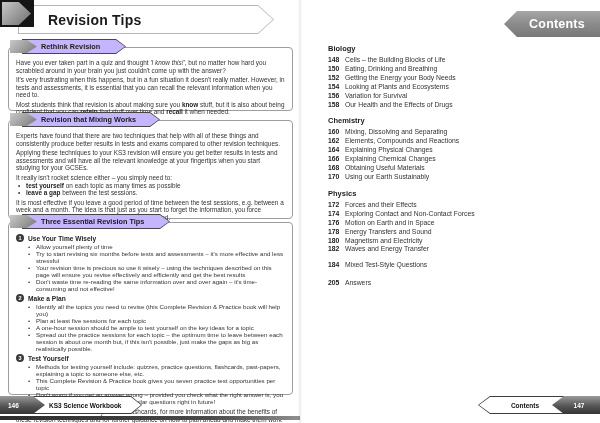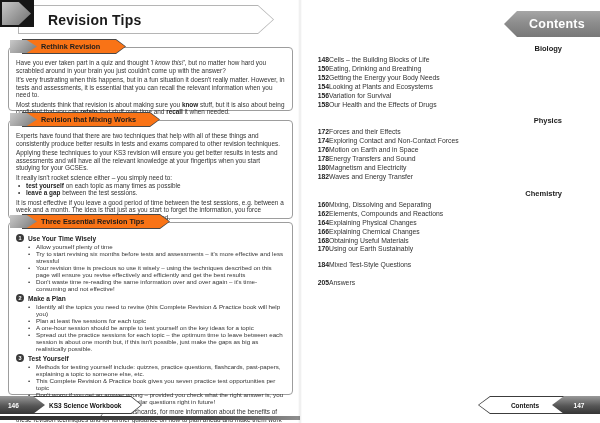--- a/index.html
+++ b/index.html
@@ -34,21 +34,21 @@
         clip-path:polygon(13px 0,100% 0,100% 100%,13px 100%,0 50%);
         display:flex;align-items:center;justify-content:center;}
   .contents-banner span{color:#fff;font-weight:bold;font-size:12.5px;padding-left:10px;letter-spacing:.2px;}
 
   
   .sec-box{position:absolute;left:8px;width:285px;border:1px solid #9d9d9d;border-radius:4px;
            background:#fff;box-sizing:border-box;padding:11px 7px 4px 7px;}
   .sec-header{position:absolute;left:10px;height:15px;z-index:3;}
   .sec-header .hdr-rib{position:absolute;left:12px;top:0;height:15px;background:#474747;
         clip-path:polygon(0 0,calc(100% - 10px) 0,100% 50%,calc(100% - 10px) 100%,0 100%);}
-  .sec-header .hdr-in{position:absolute;inset:1px;background:#f97316;display:flex;align-items:center;
+  .sec-header .hdr-in{position:absolute;inset:1px;background:#c4b5fd;display:flex;align-items:center;
         clip-path:polygon(0 0,calc(100% - 9px) 0,100% 50%,calc(100% - 9px) 100%,0 100%);
         font-size:7.3px;font-weight:bold;color:#1c1c1c;padding:0 16px 0 18px;white-space:nowrap;}
   .sec-header .chev-sm{position:absolute;left:0;top:1px;width:27px;height:13px;z-index:4;
         background:linear-gradient(135deg,#c9c9c9,#777);
         clip-path:polygon(0 0,62% 0,100% 50%,62% 100%,0 100%);}
 
   .sec-box p{margin:0 0 2px 0;font-size:6.4px;line-height:7.5px;color:#333;}
   b{color:#1d1d1d;}
   .bullet-row{display:flex;font-size:6.4px;line-height:7.4px;color:#333;}
   .bullet-dot{width:8px;flex:0 0 8px;text-align:left;padding-left:2px;}
@@ -59,21 +59,21 @@
   #tips-box .bullet-row{font-size:6.2px;line-height:7px;margin-left:10px;}
   .tip{margin-bottom:2px;}
   .tip-head{display:flex;align-items:center;margin-bottom:1px;}
   .tip-num{width:8px;height:8px;border-radius:50%;background:#3a3a3a;color:#fff;
            font-size:5.5px;font-weight:bold;display:inline-flex;align-items:center;
            justify-content:center;margin-right:4px;flex:0 0 8px;}
   .tip-title{font-size:6.6px;color:#1d1d1d;}
   .outro{margin-top:3px !important;}
 
   
-  .toc{position:absolute;left:12px;top:44px;width:250px;text-align:right;}
+  .toc{position:absolute;left:28px;top:44px;width:250px;}
   .toc-heading{font-size:7.5px;font-weight:bold;color:#1c1c1c;height:9px;margin-bottom:3px;}
   .toc-section{margin-bottom:7px;}
   .toc-row{display:flex;line-height:8.9px;font-size:6.8px;color:#333;}
   .toc-page{width:17px;flex:0 0 17px;font-weight:bold;color:#1c1c1c;}
   .toc-extra{margin-top:6px;}
   .toc-extra .toc-row{margin-bottom:9px;}
 
   
   .footer{position:absolute;top:396px;height:18px;width:300px;}
   .foot-banner-r{left:30px;top:0;width:112px;height:18px;background:#3c3c3c;}
@@ -290,20 +290,56 @@
               </div>
 
               <div class="toc-row">
                 <span class="toc-page">158</span>
                 <span class="toc-title">Our Health and the Effects of Drugs</span>
               </div>
             </div>
         </div>
 
         <div class="toc-section">
+          <div class="toc-heading">Chemistry</div>
+          <div>
+
+              <div class="toc-row">
+                <span class="toc-page">160</span>
+                <span class="toc-title">Mixing, Dissolving and Separating</span>
+              </div>
+
+              <div class="toc-row">
+                <span class="toc-page">162</span>
+                <span class="toc-title">Elements, Compounds and Reactions</span>
+              </div>
+
+              <div class="toc-row">
+                <span class="toc-page">164</span>
+                <span class="toc-title">Explaining Physical Changes</span>
+              </div>
+
+              <div class="toc-row">
+                <span class="toc-page">166</span>
+                <span class="toc-title">Explaining Chemical Changes</span>
+              </div>
+
+              <div class="toc-row">
+                <span class="toc-page">168</span>
+                <span class="toc-title">Obtaining Useful Materials</span>
+              </div>
+
+              <div class="toc-row">
+                <span class="toc-page">170</span>
+                <span class="toc-title">Using our Earth Sustainably</span>
+              </div>
+            </div>
+        </div>
+
+        <div class="toc-section">
           <div class="toc-heading">Physics</div>
           <div>
 
               <div class="toc-row">
                 <span class="toc-page">172</span>
                 <span class="toc-title">Forces and their Effects</span>
               </div>
 
               <div class="toc-row">
                 <span class="toc-page">174</span>
@@ -321,56 +357,20 @@
               </div>
 
               <div class="toc-row">
                 <span class="toc-page">180</span>
                 <span class="toc-title">Magnetism and Electricity</span>
               </div>
 
               <div class="toc-row">
                 <span class="toc-page">182</span>
                 <span class="toc-title">Waves and Energy Transfer</span>
-              </div>
-            </div>
-        </div>
-
-        <div class="toc-section">
-          <div class="toc-heading">Chemistry</div>
-          <div>
-
-              <div class="toc-row">
-                <span class="toc-page">160</span>
-                <span class="toc-title">Mixing, Dissolving and Separating</span>
-              </div>
-
-              <div class="toc-row">
-                <span class="toc-page">162</span>
-                <span class="toc-title">Elements, Compounds and Reactions</span>
-              </div>
-
-              <div class="toc-row">
-                <span class="toc-page">164</span>
-                <span class="toc-title">Explaining Physical Changes</span>
-              </div>
-
-              <div class="toc-row">
-                <span class="toc-page">166</span>
-                <span class="toc-title">Explaining Chemical Changes</span>
-              </div>
-
-              <div class="toc-row">
-                <span class="toc-page">168</span>
-                <span class="toc-title">Obtaining Useful Materials</span>
-              </div>
-
-              <div class="toc-row">
-                <span class="toc-page">170</span>
-                <span class="toc-title">Using our Earth Sustainably</span>
               </div>
             </div>
         </div>
       </div>
     <div class="toc-extra">
 
         <div class="toc-row">
           <span class="toc-page">184</span>
           <span class="toc-title">Mixed Test-Style Questions</span>
         </div>

